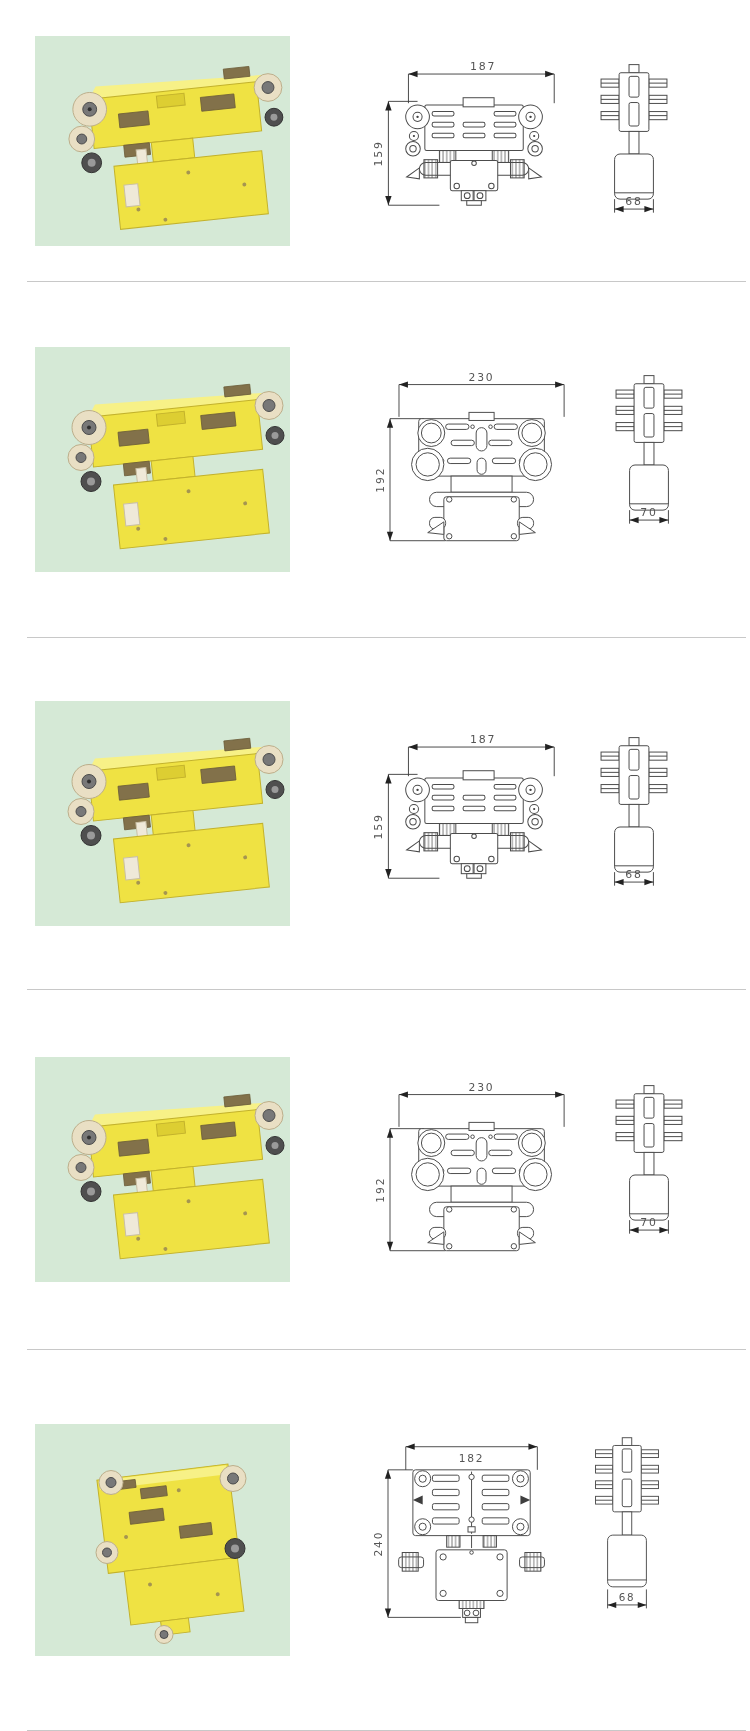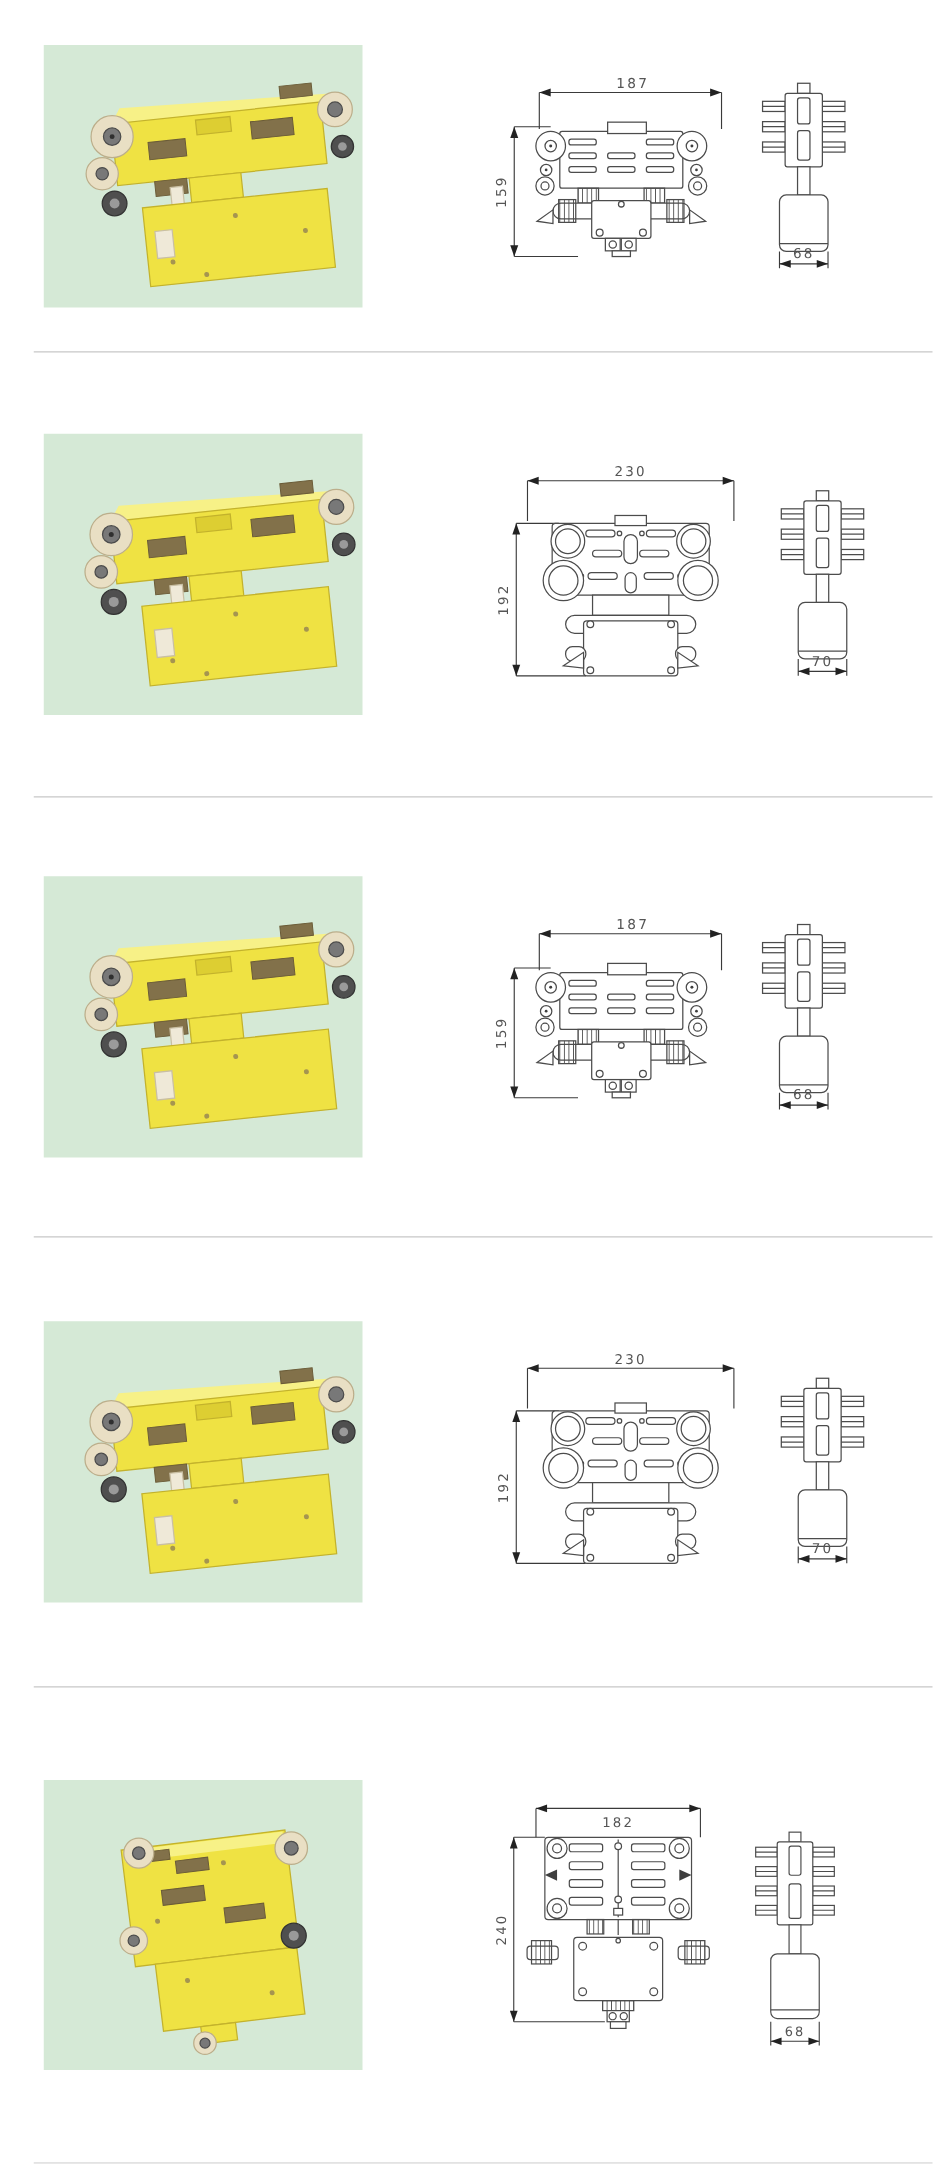--- a/index.html
+++ b/index.html
@@ -7,21 +7,21 @@
   .page{width:750px;height:1731px;overflow:hidden;background:#fff;}
   .row{display:flex;align-items:center;box-sizing:border-box;}
   .r1{height:281px}.r2{height:355px}.r3{height:351px}.r4{height:359px}.r5{height:380px}
   .sep{height:0;border-top:1px solid #c8c8c8;margin:0 4px 0 27px;}
   .photo{width:255px;margin-left:35px;background:#d5e9d6;flex:none;
          display:flex;align-items:center;justify-content:center;}
   .r1 .photo{height:210px}
   .r2 .photo,.r3 .photo,.r4 .photo{height:225px}
   .r5 .photo{height:232px}
   .photo svg{width:255px;height:100%;}
-  .drawings{margin-left:105px;display:flex;align-items:flex-end;gap:0;flex:none;}
+  .drawings{margin-left:82px;display:flex;align-items:flex-start;gap:14px;flex:none;}
   
   .draw rect,.draw circle,.draw polygon,.draw path{fill:#ffffff;stroke:#4c4c4c;stroke-width:1.1;}
   .draw line{stroke:#4c4c4c;stroke-width:1.1;fill:none;}
   .draw .fD{fill:#3e3e3e;stroke:none;}
   .dimg line{stroke:#3a3a3a;stroke-width:1;}
   .dimg polygon{fill:#222;stroke:none;}
   .dim{font-family:"DejaVu Sans",sans-serif;font-size:12px;fill:#555;letter-spacing:2px;}
   
   .ph .yel{fill:#efe243;stroke:#c3b22c;stroke-width:1;}
   .ph .hi{fill:#f7f187;stroke:none;}

